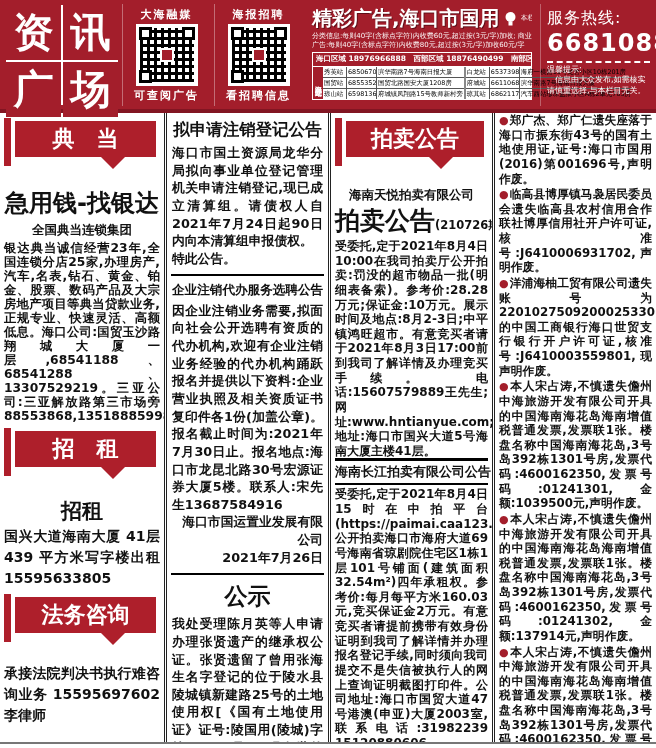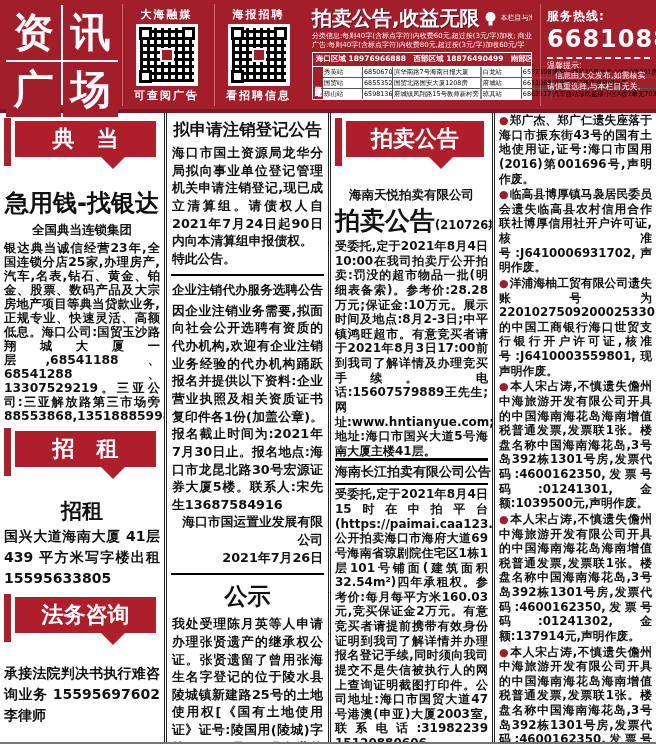--- a/index.html
+++ b/index.html
@@ -50,26 +50,26 @@
   .infobox{border:1px solid #fff;margin-top:2px;}
   .regionline{color:#fff;font-size:7.5px;font-weight:bold;padding:1.5px 3px;white-space:nowrap;overflow:hidden;}
   .stations{background:#fff;display:flex;border-top:1px solid #fff;}
   .vlabel{writing-mode:vertical-rl;background:var(--red);color:#fff;
     font-size:7px;font-weight:bold;text-align:center;width:12px;letter-spacing:1px;padding:1px 0;}
   .stgroup{flex:1;display:flex;flex-direction:column;}
   .strow{display:flex;border-bottom:1px solid #555;}
   .strow:last-child{border-bottom:none;}
   .stcell{font-size:6.4px;color:#000;border-right:1px solid #555;padding:1px 1px;
     white-space:nowrap;overflow:hidden;line-height:1.25;}
-  .stcell.name{width:40px;flex:none;}
+  .stcell.name{width:24px;flex:none;}
   .stcell.tel{width:30px;flex:none;}
   .stcell.addr{flex:1;border-right:none;}
   .stgroup.left{border-right:2px solid #888;}
   .service{width:112px;display:flex;flex-direction:column;color:#fff;padding:4px 2px 0 6px;border-left:1px solid rgba(255,255,255,.3);}
-  .svc-label{font-size:12px;font-weight:bold;letter-spacing:1px;}
+  .svc-label{font-size:16px;font-weight:normal;letter-spacing:1px;}
   .svc-phone{font-size:24px;font-weight:bold;letter-spacing:1px;line-height:1.2;}
   .tips{border-top:2px dashed #fff;margin-top:3px;padding-top:2px;font-size:8px;line-height:1.3;}
   .tips .t-body{text-indent:1em;}
   
   .content{display:flex;height:631px;overflow:hidden;border-bottom:2px solid #777;}
   .col{flex:0 0 164px;width:164px;overflow:hidden;padding:0 4px;}
   .col + .col{border-left:3px double #222;}
   
   .banner{position:relative;height:48px;margin:8px 4px 18px 0;}
   .banner .bbar{position:absolute;left:0;top:-3px;width:7px;height:48px;background:var(--banner);}
@@ -133,21 +133,21 @@
       <div class="fp tl"></div>
       <div class="fp tr"></div>
       <div class="fp bl"></div>
       <div class="qr-logo"></div>
     </div>
     <div class="qlabel">看招聘信息</div>
   </div>
 
   <div class="mid">
     <div class="slogan-row">
-      <span class="slogan">拍卖公告,收益无限</span>
+      <span class="slogan">精彩广告,海口市国用</span>
       <svg class="bulb" width="13" height="16" viewBox="0 0 13 16">
         <circle cx="6.5" cy="6" r="5" fill="#fff"></circle>
           <rect x="4.5" y="10.5" width="4" height="4" fill="#fff"></rect>
       </svg>
       <span class="note first">本栏目与海南日报数字报(hnrb.hinews.cn)同步刊发,可实现扫码同屏阅读、</span>
     </div>
     <div class="note">分类信息:每则40字(含标点字符)内收费60元,超过按(3元/字)加收; 商业广告:每则40字(含标点字符)内收费80元,超过按(3元/字)加收60元/字</div>
     <div class="infobox">
       <div class="regionline">海口区域 18976966888　西部区域 18876490499　南部区域 13898998998　东部区域 18876977710</div>
       <div class="stations">

